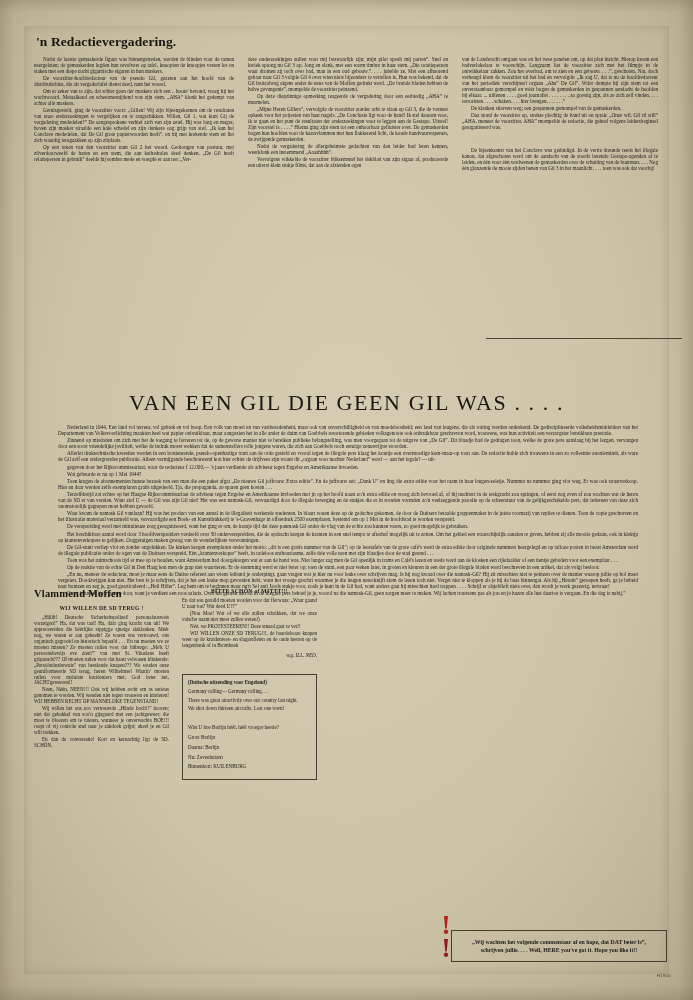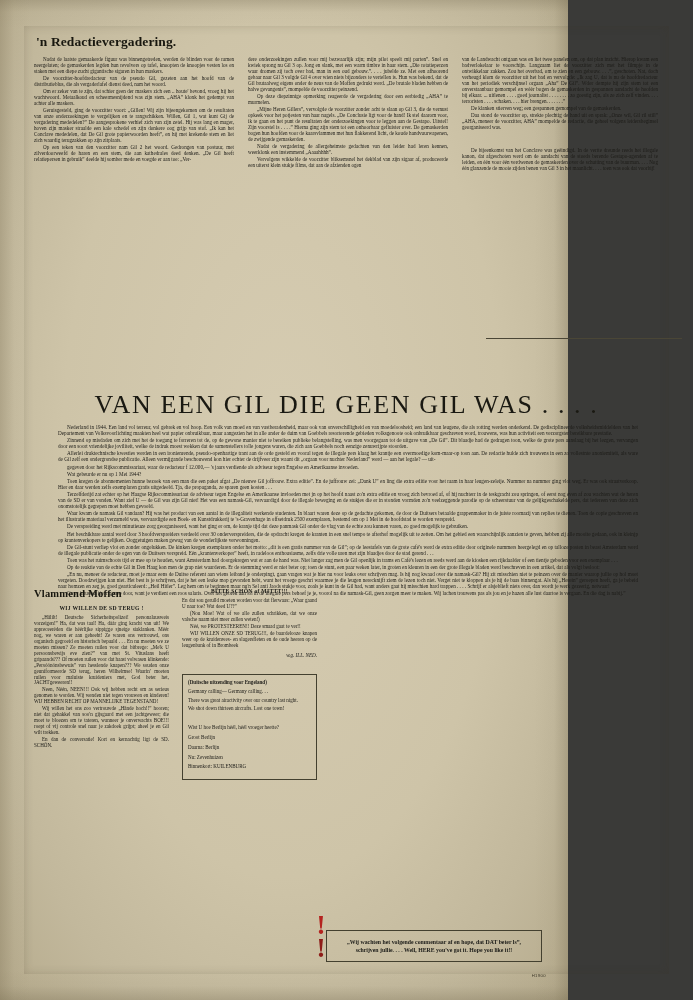--- a/index.html
+++ b/index.html
@@ -7,21 +7,21 @@
     padding: 0;
     background: #3a3a38;
   }
   body {
     width: 693px;
     height: 1000px;
     overflow: hidden;
   }
   .page {
     position: relative;
-    width: 568px;
+    width: 693px;
     height: 1000px;
     background: #cfc6ab;
     background-image:
       linear-gradient(90deg, rgba(120,108,80,0.30) 0px, rgba(120,108,80,0.05) 14px, rgba(255,255,255,0) 30px),
       linear-gradient(270deg, rgba(110,100,74,0.30) 0px, rgba(110,100,74,0.05) 14px, rgba(255,255,255,0) 34px),
       linear-gradient(180deg, rgba(110,100,74,0.28) 0px, rgba(110,100,74,0.04) 12px, rgba(255,255,255,0) 28px),
       linear-gradient(0deg, rgba(110,100,74,0.30) 0px, rgba(110,100,74,0.05) 14px, rgba(255,255,255,0) 30px),
       radial-gradient(ellipse at 50% 45%, #d6ccb2 0%, #cec4a8 55%, #c2b89c 80%, #b6ab8d 100%);
     font-family: "Liberation Serif", serif;
     color: #20201c;
@@ -76,21 +76,21 @@
   #topcol3 { width: 196px; }
 
   
   .bigtitle {
     position: absolute;
     left: 0;
     top: 390px;
     width: 693px;
     text-align: center;
     font-family: "Liberation Serif", serif;
-    font-size: 26px;
+    font-size: 22px;
     letter-spacing: 1.6px;
     color: #1a1912;
   }
 
   
   .wideblock {
     position: absolute;
     left: 58px;
     top: 424px;
     width: 580px;

